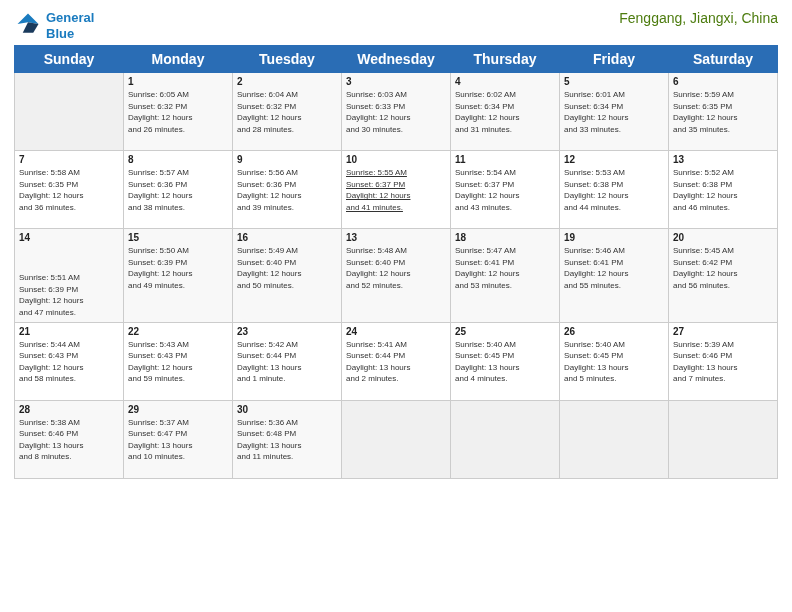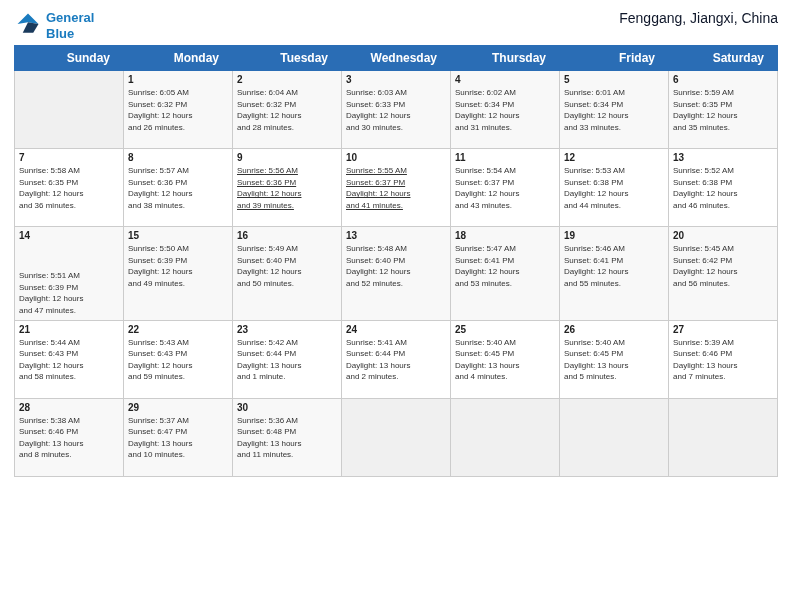--- a/index.html
+++ b/index.html
@@ -40,34 +40,34 @@
       text-align: right;
     }
     .month-title {
       font-size: 32px;
       font-weight: bold;
       color: #1a3a5c;
       line-height: 1.1;
     }
     .subtitle {
       font-size: 14px;
-      color: #0f172a;
+      color: #4d7c0f;
     }
     table {
       width: 100%;
       border-collapse: collapse;
       table-layout: fixed;
     }
     thead tr th {
       background-color: #2a6db5;
       color: #fff;
-      font-size: 12px;
+      font-size: 14px;
       font-weight: bold;
       padding: 5px 13px;
-      text-align: right;
+      text-align: center;
       border: 1px solid #2a6db5;
     }
     tbody tr td {
       vertical-align: top;
       border: 1px solid #ccc;
       padding: 3px 4px 3px 4px;
       font-size: 8.5px;
       color: #222;
       height: 78px;
       background: #fff;
@@ -182,21 +182,21 @@
           </td>
           <td>
             <span class="day-num">8</span>
             <div class="cell-info" style="white-space: pre-line;">Sunrise: 5:57 AM
 Sunset: 6:36 PM
 Daylight: 12 hours
 and 38 minutes.</div>
           </td>
           <td>
             <span class="day-num">9</span>
-            <div class="cell-info" style="white-space: pre-line; text-decoration: underline;">Sunrise: 5:56 AM
+            <div class="cell-info" style="white-space: pre-line;">Sunrise: 5:56 AM
 Sunset: 6:36 PM
 Daylight: 12 hours
 and 39 minutes.</div>
           </td>
           <td>
             <span class="day-num">10</span>
             <div class="cell-info" style="white-space: pre-line; text-decoration: underline;">Sunrise: 5:55 AM
 Sunset: 6:37 PM
 Daylight: 12 hours
 and 41 minutes.</div>

